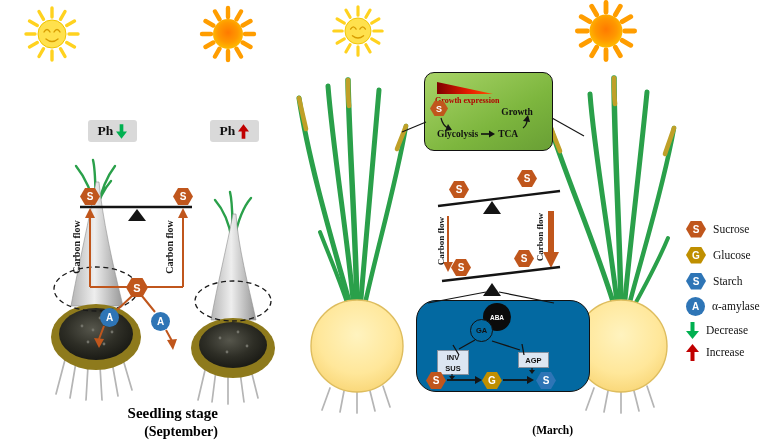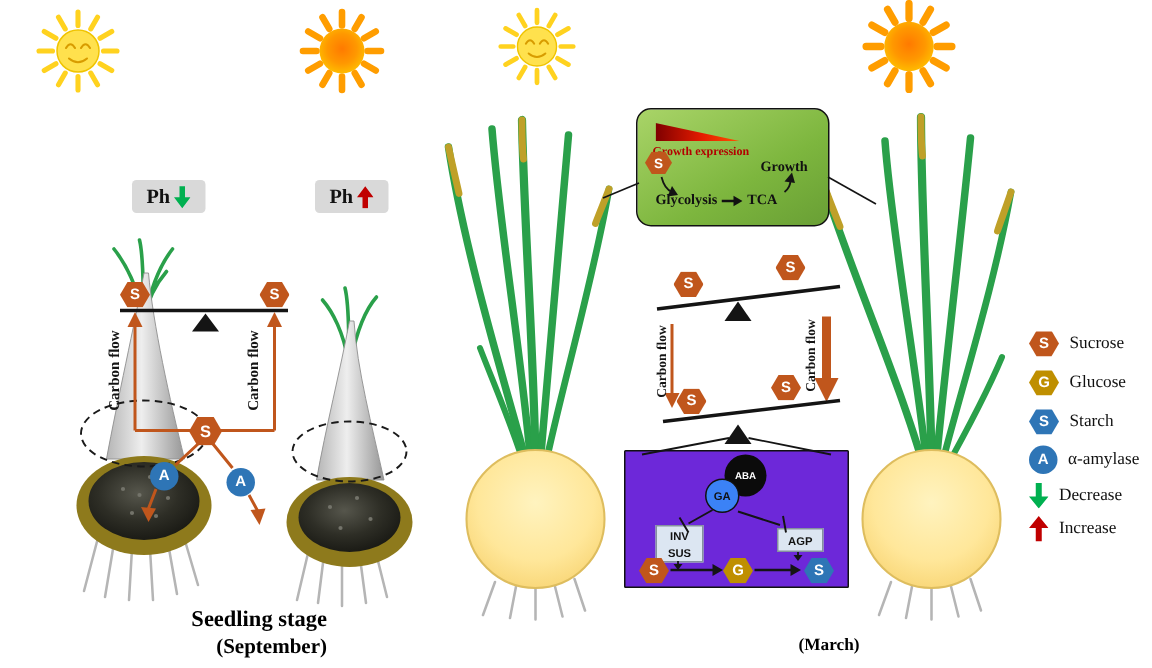--- a/index.html
+++ b/index.html
@@ -24,30 +24,30 @@
   .vlabel{position:absolute;z-index:4;font:bold 10px "Liberation Serif",serif;color:#141414;text-align:center;
           transform:rotate(-90deg);white-space:nowrap;height:12px;line-height:12px}
   .vlabel.small{font-size:9px;height:10px;line-height:10px}
   .ph-box{position:absolute;z-index:4;width:49px;height:22px;background:#d9d9d9;border-radius:3px;
           display:flex;align-items:center;justify-content:center;gap:3px;font:bold 13.5px "Liberation Serif",serif}
   .green-box{left:424px;top:72px;width:129px;height:79px;border:1.4px solid #111;border-radius:10px;
              background:linear-gradient(150deg,#a9d468 0%,#7db63e 60%,#699f35 100%)}
   .wedge{position:absolute;left:12px;top:9px;width:56px;height:12px;
          background:linear-gradient(90deg,#7e0000,#e41b00 55%,#ff5400);clip-path:polygon(0 0,0 100%,100% 100%)}
   .genes{position:absolute;left:10px;top:23px;font:bold 8px "Liberation Serif",serif;color:#b30000;white-space:nowrap}
-  .growth{position:absolute;left:82px;top:34px;width:44px;font:bold 9.5px "Liberation Serif",serif;color:#111}
+  .growth{position:absolute;left:70px;top:34px;width:44px;text-align:center;font:bold 9.5px "Liberation Serif",serif;color:#111}
   .glyc-row{position:absolute;left:12px;top:56px;width:110px;display:flex;align-items:center;gap:3px;
             font:bold 9.5px "Liberation Serif",serif;color:#111}
-  .peach-box{left:416px;top:300px;width:150px;height:92px;background:#6d28d9;border:1.3px solid #111;border-radius:1px}
+  .peach-box{left:416px;top:300px;width:174px;height:92px;background:#0369a1;border:1.3px solid #111;border-radius:20px}
   .enz{position:absolute;background:#dce6f2;border:1px solid #85919f;display:flex;align-items:center;justify-content:center;
        font:bold 7.5px "Liberation Sans",sans-serif;color:#111;text-align:center}
   .enz.two{flex-direction:column;line-height:11px}
   .circle-badge{position:absolute;border-radius:50%;display:flex;align-items:center;justify-content:center}
   #aba{left:483px;top:303px;width:28px;height:28px;background:#0b0b0b;color:#fff;font:bold 6.5px "Liberation Sans",sans-serif;z-index:4}
-  #ga{left:470px;top:319px;width:23px;height:23px;background:#3b82f6;border:1.2px solid #111;color:#111;font:bold 7.5px "Liberation Sans",sans-serif;z-index:5}
+  #ga{left:470px;top:319px;width:23px;height:23px;background:#0369a1;border:1.2px solid #111;color:#111;font:bold 7.5px "Liberation Sans",sans-serif;z-index:5}
   .legend-item{position:absolute;left:686px;display:flex;align-items:center;gap:7px;height:20px;z-index:4;
                font:11.5px "Liberation Serif",serif;color:#111;white-space:nowrap}
   .title{position:absolute;text-align:right;font-weight:bold;z-index:4;color:#000}
 </style>
 </head>
 <body>
 
 <div class="canvas">
 
   <svg id="bg" class="layer" width="768" height="445" viewBox="0 0 768 445">

